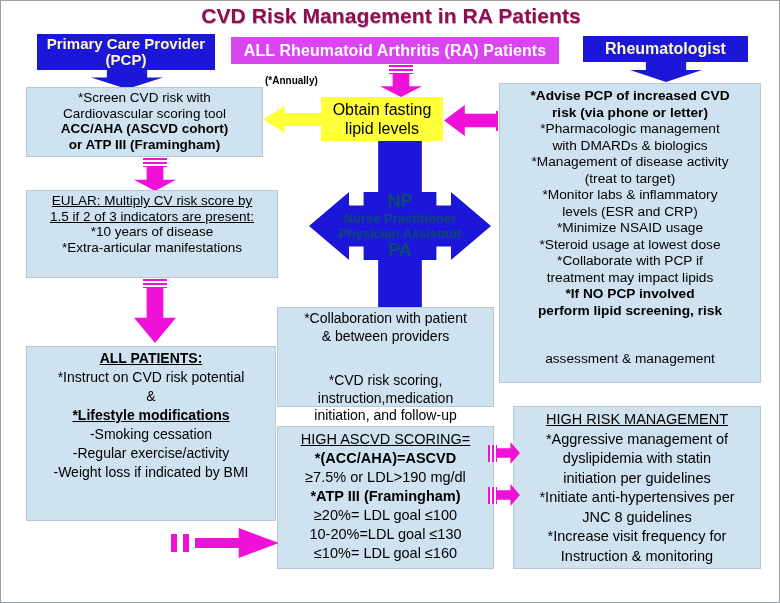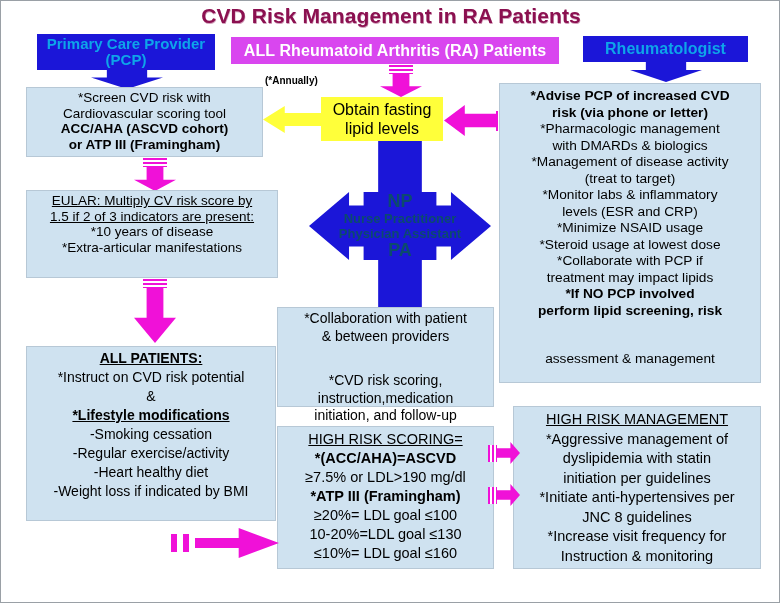--- a/index.html
+++ b/index.html
@@ -29,21 +29,21 @@
     font-weight: bold;
     color: #8b1050;
     letter-spacing: 0.1px;
     line-height: 26px;
     text-shadow: 0.5px 0.5px 0 #d2a0bb;
   }
 
   
   .hdr-blue {
     background: #1b16d8;
-    color: #0ea5e9;
+    color: #fef9c3;
     font-weight: bold;
     display: flex;
     align-items: center;
     justify-content: center;
     text-align: center;
     line-height: 16px;
   }
   .hdr-pink {
     background: #d946ef;
     color: #ffffff;
@@ -256,26 +256,25 @@
     <div style="font-weight: normal; text-decoration: none;">initiation, and follow-up</div>
   </div>
 
   <div class="abs lbox" style="left:25px; top:345px; width:250px; height:175px; font-size:14px; line-height:19px;">
     <div style="font-weight:bold; text-decoration:underline;">ALL PATIENTS:</div>
     <div style="font-weight: normal; text-decoration: none;">*Instruct on CVD risk potential</div>
     <div style="font-weight: normal; text-decoration: none;">&amp;</div>
     <div style="font-weight:bold; text-decoration:underline;">*Lifestyle modifications</div>
     <div style="font-weight: normal; text-decoration: none;">-Smoking cessation</div>
     <div style="font-weight: normal; text-decoration: none;">-Regular exercise/activity</div>
-    <div style="font-weight: normal; text-decoration: none;">-Heart healthy diet</div>
     <div style="font-weight: normal; text-decoration: none;">-Weight loss if indicated by BMI</div>
   </div>
 
   <div class="abs lbox" style="left:276px; top:425px; width:217px; height:143px; font-size:14.5px; line-height:19px; padding-top:3px;">
-    <div class="u" style="font-weight: normal; text-decoration: underline;">HIGH RISK SCORING=</div>
+    <div class="u" style="font-weight: normal; text-decoration: underline;">HIGH ASCVD SCORING=</div>
     <div style="font-weight: bold; text-decoration: none;">*(ACC/AHA)=ASCVD</div>
     <div style="font-weight: normal; text-decoration: none;">≥7.5% or LDL&gt;190 mg/dl</div>
     <div style="font-weight: bold; text-decoration: none;">*ATP III (Framingham)</div>
     <div style="font-weight: normal; text-decoration: none;">≥20%= LDL goal ≤100</div>
     <div style="font-weight: normal; text-decoration: none;">10-20%=LDL goal ≤130</div>
     <div style="font-weight: normal; text-decoration: none;">≤10%= LDL goal ≤160</div>
   </div>
 
   <div class="abs lbox" style="left:512px; top:405px; width:248px; height:163px; font-size:14.5px; line-height:19.5px; padding-top:3px;">
     <div class="u" style="font-weight: normal; text-decoration: underline;">HIGH RISK MANAGEMENT</div>

